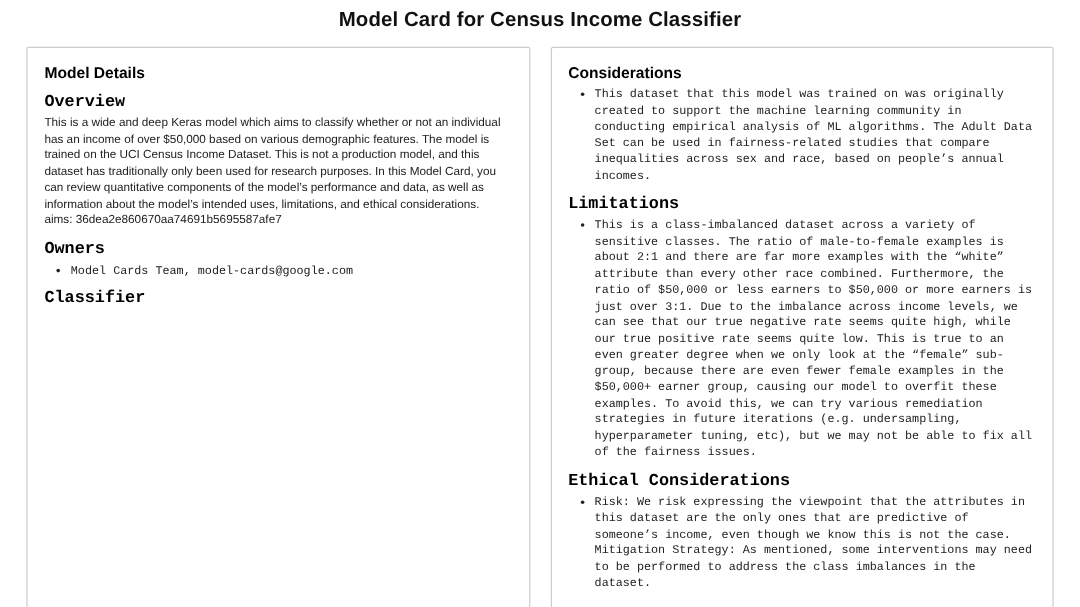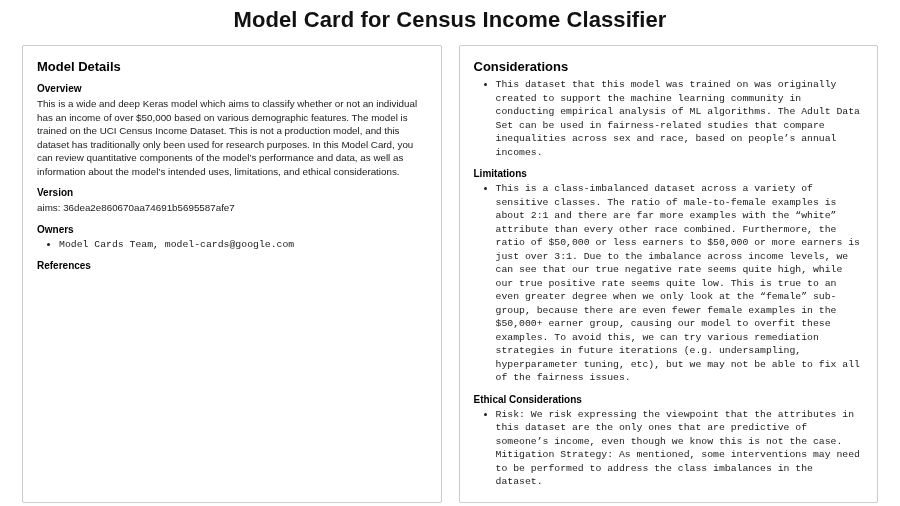--- a/index.html
+++ b/index.html
@@ -3,21 +3,21 @@
 <meta charset="utf-8">
 <style>
   * { box-sizing: border-box; margin: 0; padding: 0; }
   html, body { width: 900px; height: 506px; overflow: hidden; background: #fff; }
   body {
     font-family: "Liberation Sans", "DejaVu Sans", sans-serif;
     color: #202124;
   }
   .page-title {
     text-align: center;
-    font-size: 22px;
+    font-size: 17px;
     font-weight: bold;
     color: #111;
     margin: 7px 0 12px 0;
     letter-spacing: 0.1px;
   }
   .cards-row {
     display: flex;
     gap: 17px;
     margin: 0 22px;
     align-items: stretch;
@@ -29,24 +29,25 @@
     padding: 11px 14px;
     flex: 1 1 0;
   }
   .card h2 {
     font-size: 13px;
     font-weight: bold;
     color: #000;
     margin: 2px 0 4px 0;
   }
   .card h3 {
-    font-size: 10px;
+    font-size: 14px;
     font-weight: bold;
     color: #000;
     margin: 9px 0 3px 0;
+    font-family: Liberation Mono, monospace;
   }
   .card p, .card li {
     font-size: 9.8px;
     line-height: 1.38;
     color: #202124;
   }
   .card ul {
     margin: 2px 0 2px 0;
     padding-left: 22px;
     font-family: Liberation Mono, monospace;
@@ -72,27 +73,26 @@
 <body>
 
 <h1 class="page-title">Model Card for Census Income Classifier</h1>
 
 <div class="cards-row">
 
   <div class="card">
     <h2>Model Details</h2>
     <h3>Overview</h3>
     <p>This is a wide and deep Keras model which aims to classify whether or not an individual has an income of over $50,000 based on various demographic features. The model is trained on the UCI Census Income Dataset. This is not a production model, and this dataset has traditionally only been used for research purposes. In this Model Card, you can review quantitative components of the model’s performance and data, as well as information about the model’s intended uses, limitations, and ethical considerations.</p>
-    <h3>Version</h3>
     <p>aims: 36dea2e860670aa74691b5695587afe7</p>
     <h3>Owners</h3>
     <ul>
       <li>Model Cards Team, model-cards@google.com</li>
     </ul>
-    <h3>References</h3>
+    <h3>Classifier</h3>
   </div>
 
   <div class="card">
     <h2>Considerations</h2>
     <ul>
       <li>This dataset that this model was trained on was originally created to support the machine learning community in conducting empirical analysis of ML algorithms. The Adult Data Set can be used in fairness-related studies that compare inequalities across sex and race, based on people’s annual incomes.</li>
     </ul>
     <h3>Limitations</h3>
     <ul>
       <li>This is a class-imbalanced dataset across a variety of sensitive classes. The ratio of male-to-female examples is about 2:1 and there are far more examples with the “white” attribute than every other race combined. Furthermore, the ratio of $50,000 or less earners to $50,000 or more earners is just over 3:1. Due to the imbalance across income levels, we can see that our true negative rate seems quite high, while our true positive rate seems quite low. This is true to an even greater degree when we only look at the “female” sub-group, because there are even fewer female examples in the $50,000+ earner group, causing our model to overfit these examples. To avoid this, we can try various remediation strategies in future iterations (e.g. undersampling, hyperparameter tuning, etc), but we may not be able to fix all of the fairness issues.</li>

